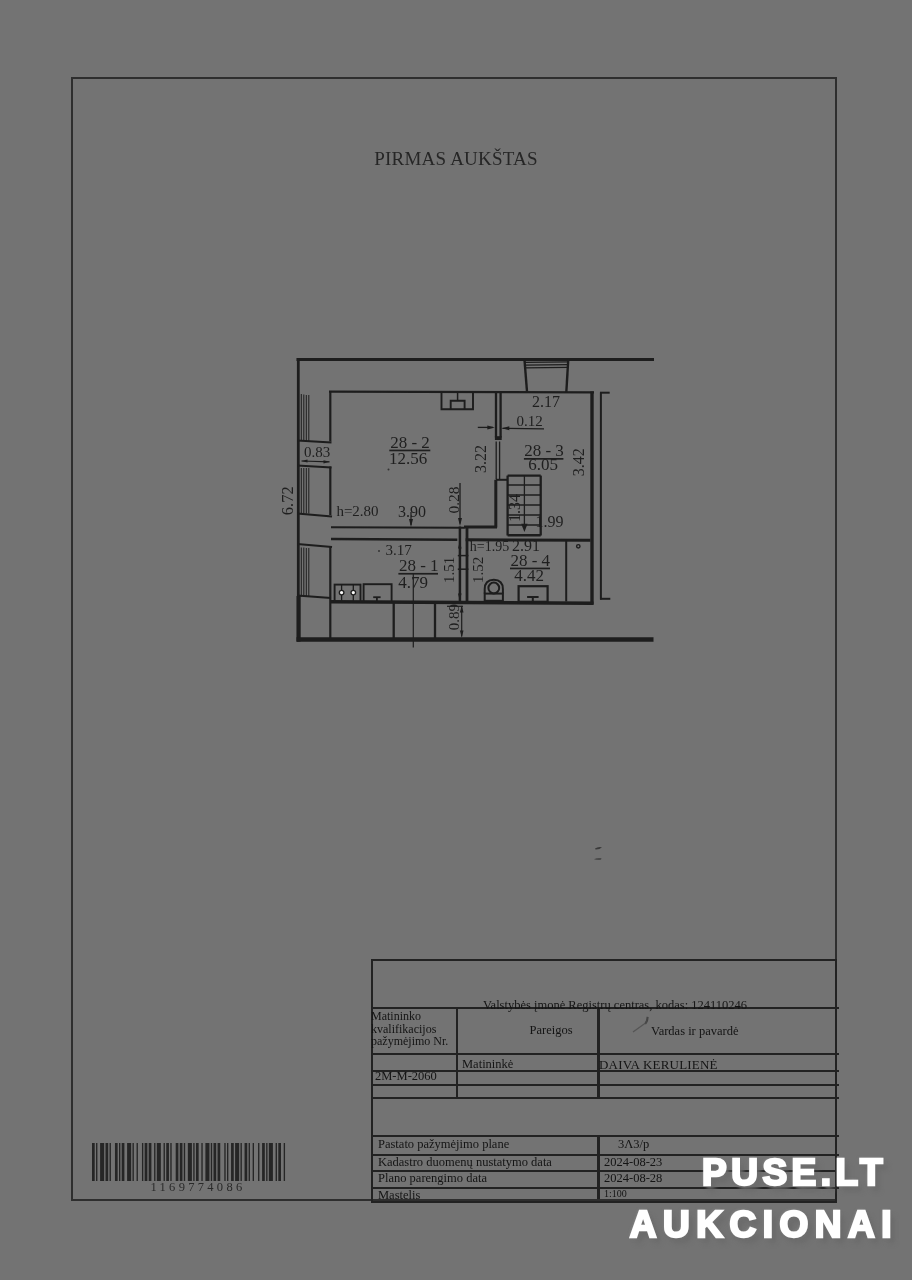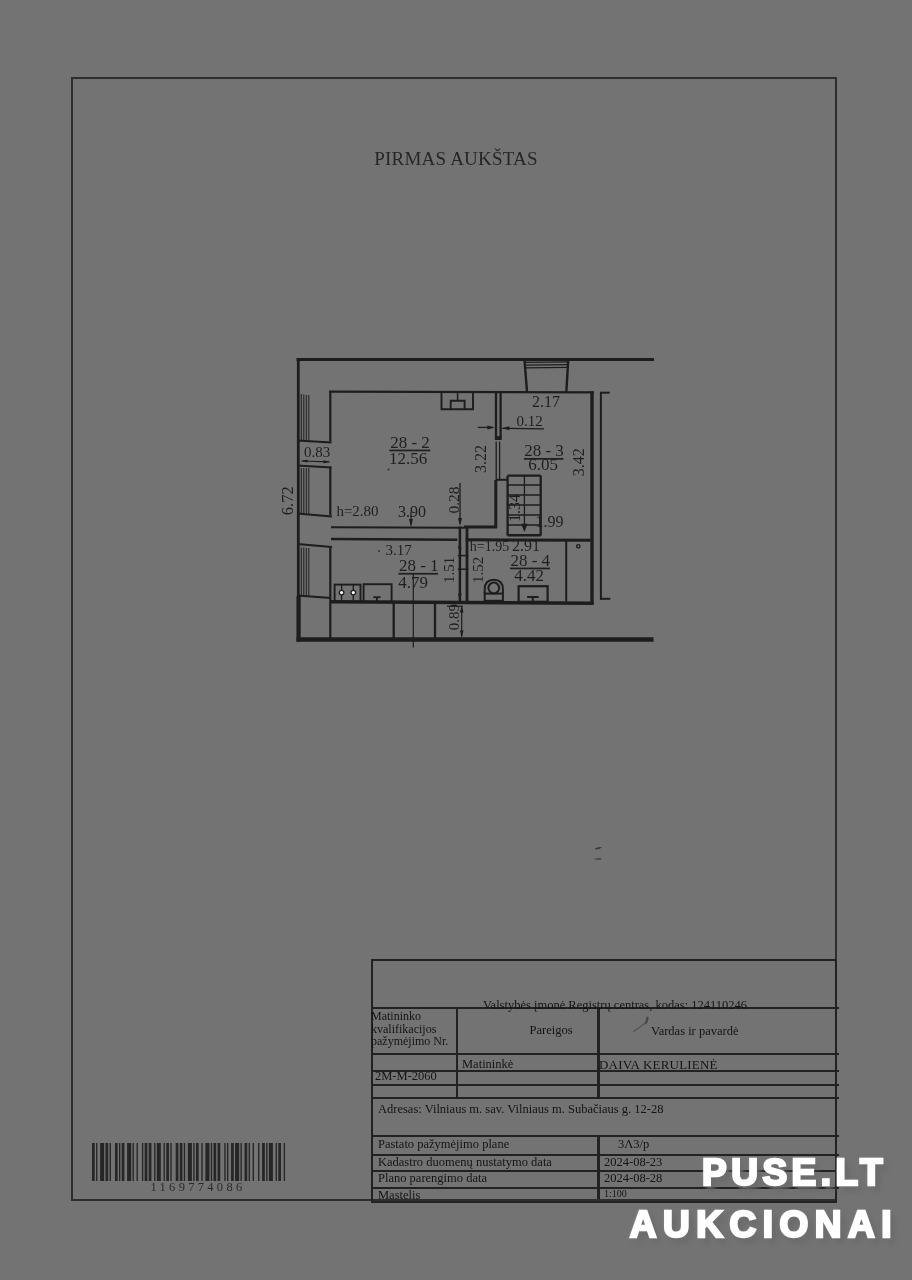--- a/index.html
+++ b/index.html
@@ -360,21 +360,20 @@
         <path d="M13.2,9.2 Q15.2,8.2 15.6,2.8" stroke="#444" stroke-width="2.1" fill="none"></path>
         <path d="M12.6,10 L15.9,2.6 L14.2,10.2 Z" fill="#4a4a4a"></path>
       </svg>
 
   <div class="cell" style="left:4px;top:97.5px;width:120px;font-size:12.5px;margin-top:12px;">2M-M-2060</div>
 
   <div class="cell" style="left:91px;top:97.5px;width:130px;font-size:12.5px;">Matininkė</div>
 
   <div class="cell" style="left:228px;top:98px;width:230px;font-size:13px;letter-spacing:0.2px;">DAIVA KERULIENĖ</div>
 
-  <div class="cell" style="left:7px;top:143px;width:460px;font-size:12.5px;">Adresas: Vilniaus m. sav. Vilniaus m. Subačiaus g. 12-28</div>
 
   <div class="cell" style="left:7px;top:178px;width:300px;font-size:12.5px;">Pastato pažymėjimo plane</div>
 
   <div class="cell" style="left:247px;top:178px;width:200px;font-size:12.5px;">3Λ3/p</div>
 
   <div class="cell" style="left:7px;top:195.5px;width:300px;font-size:12.5px;">Kadastro duomenų nustatymo data</div>
 
   <div class="cell" style="left:233px;top:195.5px;width:200px;font-size:12.5px;">2024-08-23</div>
 
   <div class="cell" style="left:7px;top:212px;width:300px;font-size:12.5px;">Plano parengimo data</div>

